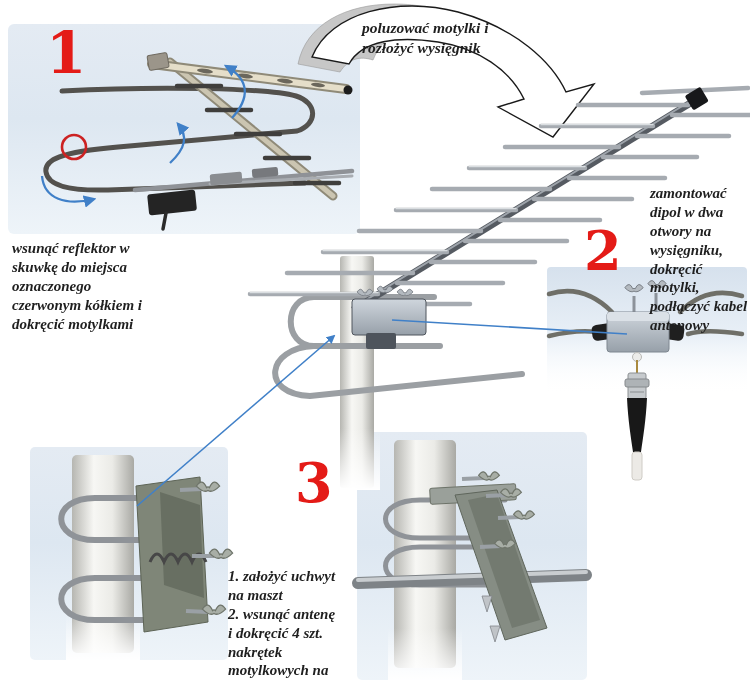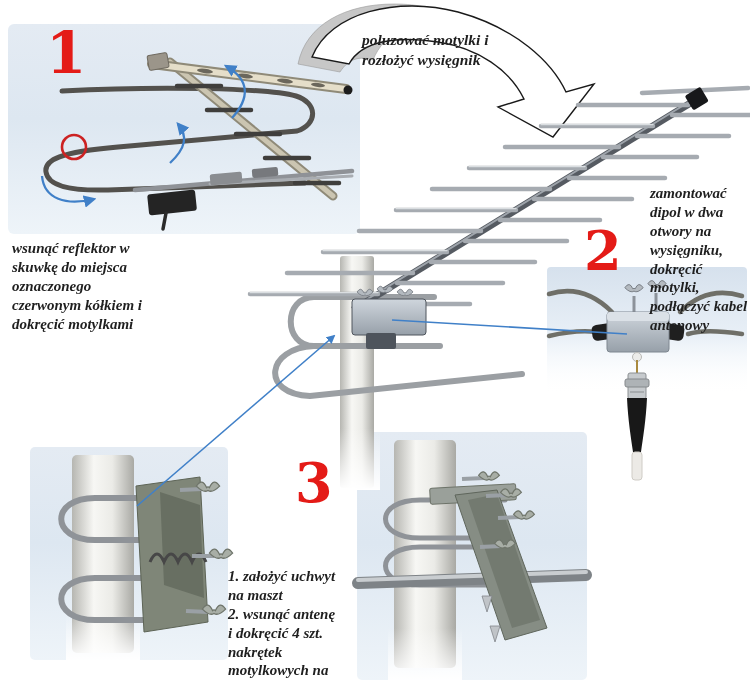--- a/index.html
+++ b/index.html
@@ -270,21 +270,21 @@
   <g fill="none" class="blueline" stroke-width="1.6">
     <line x1="392" y1="320" x2="627" y2="334"></line>
     <path d="M 137 506 L 334 336" marker-end="url(#ah)"></path>
   </g>
 </svg>
 
 <div class="step-num" style="left:46px;top:24px;font-size:58px;">1</div>
 <div class="step-num" style="left:584px;top:224px;">2</div>
 <div class="step-num" style="left:295px;top:456px;">3</div>
 
-<div class="annotation" style="left:362px;top:30px;width:220px;">poluzować motylki i
+<div class="annotation" style="left:362px;top:18px;width:220px;">poluzować motylki i
 rozłożyć wysięgnik</div>
 
 <div class="caption" style="left:650px;top:184px;width:100px;">zamontować
 dipol w dwa
 otwory na
 wysięgniku,
 dokręcić motylki,
 podłączyć kabel
 antenowy</div>
 <div class="caption" style="left:12px;top:239px;width:190px;">wsunąć reflektor w

